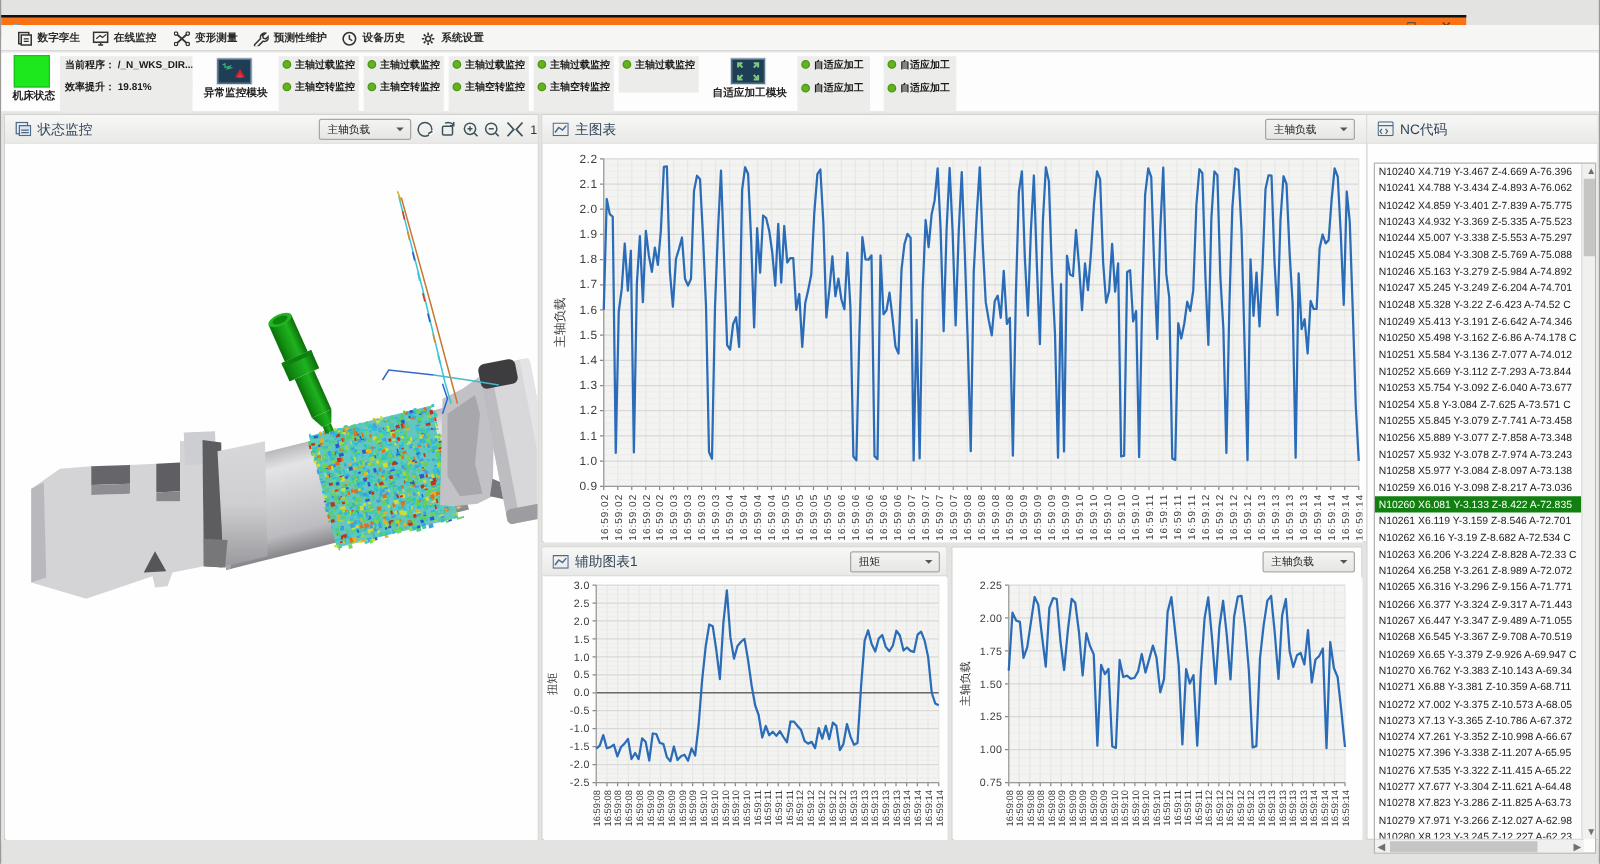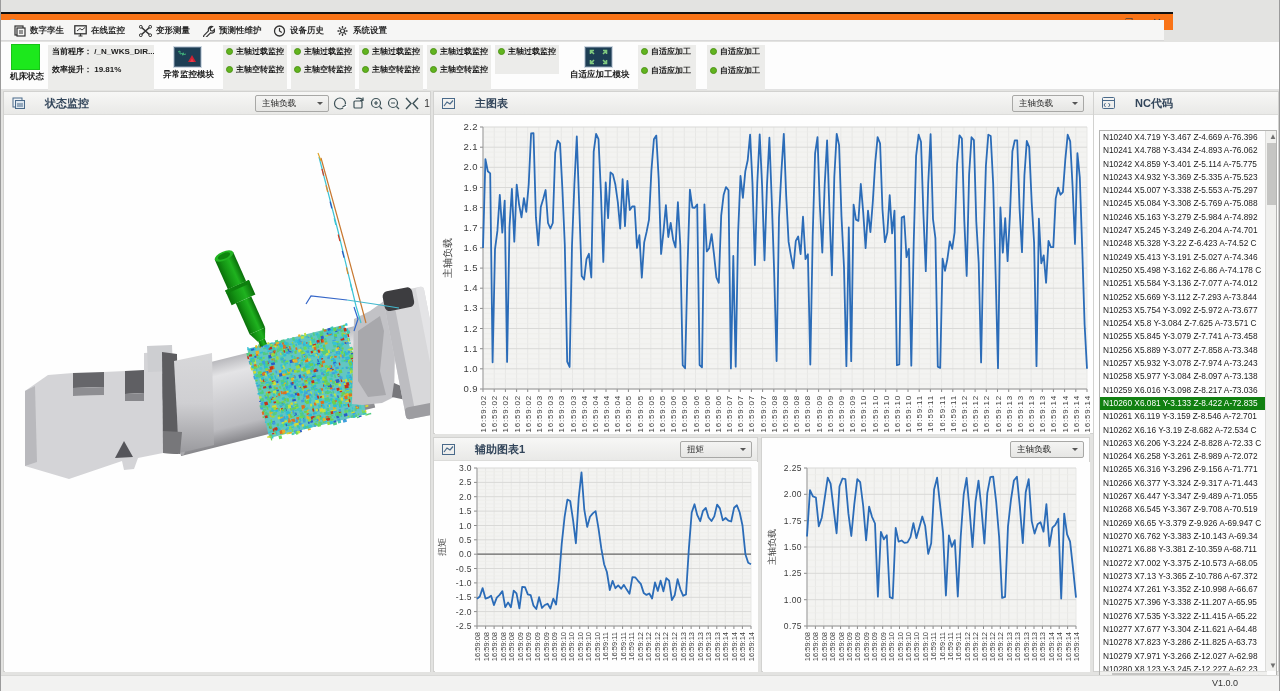--- a/index.html
+++ b/index.html
@@ -1,34 +1,34 @@
 <!DOCTYPE html>
 <html><head><meta charset="utf-8"><style>
 *{margin:0;padding:0;box-sizing:border-box}
 html,body{width:1280px;height:691px;overflow:hidden;font-family:"Liberation Sans",sans-serif;background:#e6e6e6}
 #win{position:absolute;left:0;top:0;width:1280px;height:691px;border-left:1px solid #9b9b9b;border-right:1px solid #9b9b9b;background:#e3e3e1}
 #titlebar{position:absolute;left:0;top:12px;width:1172px;height:18px;background:#f97316;border-top:2px solid #111}
 #title{position:absolute;left:21px;top:5px;font-size:9px;color:#222;letter-spacing:0}
 #appico{position:absolute;left:7px;top:5px;width:10px;height:10px;border-radius:50%;background:radial-gradient(circle at 35% 35%, #9ec6e0, #4f87b5 70%, #2f5f8a)}
 .winbtn{position:absolute;top:0;width:28px;height:18px;color:#444;font-size:10px;text-align:center;line-height:17px}
-#menubar{position:absolute;left:0;top:20px;width:1163px;height:21px;background:#f6f6f5;border-bottom:1px solid #d8d8d8}
+#menubar{position:absolute;left:0;top:20px;width:1278px;height:21px;background:#f6f6f5;border-bottom:1px solid #d8d8d8}
 .mi{position:absolute;top:3px;height:15px;font-size:8.5px;font-weight:bold;color:#2c2c2c;display:flex;align-items:center}
 .mic{margin-right:4px;display:inline-flex}
 #toolbar{position:absolute;left:0;top:42px;width:1278px;height:48px;background:#fdfdfd;border-bottom:1px solid #e2e2e2}
 #gsq{position:absolute;left:10px;top:2px;width:29px;height:26px;background:#1ce81c;border:1px solid #17c417}
 #gsqlab{position:absolute;left:4px;top:29px;width:44px;font-size:8.5px;font-weight:bold;color:#222;text-align:center}
 .inforow{position:absolute;left:47px;width:106px;height:28px;background:#ececea;font-size:8px;font-weight:bold;color:#1a1a1a;line-height:14px;padding-left:4px;white-space:nowrap;overflow:hidden}
 .modico{position:absolute;width:27px;height:20px;background:#1d3e54;border:1px solid #5a7186;box-shadow:0 0 0 1px #cfd9e2}
 .modlab{position:absolute;font-size:8.5px;font-weight:bold;color:#222;white-space:nowrap}
 .sb{position:absolute;height:29px;width:64px;background:#ececea;font-size:8px;font-weight:bold;color:#1a1a1a;line-height:14px;white-space:nowrap;overflow:hidden}
 .dot{display:inline-block;width:7px;height:7px;border-radius:50%;background:#61b41e;border:1px solid #4d9415;margin:0 3px 0 3px;vertical-align:-1px}
 #main{position:absolute;left:0;top:90px;width:1278px;height:584px;background:#e3e3e1}
 .panel{position:absolute;background:#fefefe;border:1px solid #d2d2d0}
 .phead{position:absolute;left:0;top:0;width:100%;height:23px;background:linear-gradient(#f7f7f6,#e9e9e7);border-bottom:1px solid #dcdcda;display:flex;align-items:center}
-.ptitle{font-size:11px;font-weight:bold;color:#32455a;margin-left:20px}
+.ptitle{font-size:11px;font-weight:normal;color:#32455a;margin-left:5px}
 .pico{margin-left:8px;display:inline-flex}
 .dd{position:absolute;height:17px;background:linear-gradient(#f4f4f3,#e6e6e4);border:1px solid #a8a8a6;border-radius:2px;font-size:8.5px;color:#222;line-height:15px;padding-left:6px}
 .dd:after{content:"";position:absolute;right:5px;top:6px;border:3.5px solid transparent;border-top-color:#555}
 .pbody{position:absolute;left:1px;background:#fefefe}
 #nclist{position:absolute;left:5px;top:38px;width:178px;height:553px;border:1px solid #b4b4b2;background:#fdfdfd;overflow:hidden}
 .ncrow{height:13.3px;font-size:8.3px;color:#1c1c1c;line-height:13.3px;padding-left:3px;white-space:nowrap}
 .ncrow.sel{background:#118011;color:#fff}
 #vscroll{position:absolute;right:0;top:0;width:11px;height:540px;background:#f0f0ee;border-left:1px solid #dcdcda}
 #vthumb{position:absolute;left:1px;top:12px;width:9px;height:62px;background:#c5c5c3}
 #hscroll{position:absolute;left:0;bottom:0;width:167px;height:11px;background:#f0f0ee;border-top:1px solid #dcdcda}
@@ -2206,32 +2206,32 @@
               <rect x="0.5" y="0.5" width="12" height="11" rx="1" fill="none" stroke="#4a6a8a"></rect>
               <path d="M0.5 3.5h12" stroke="#4a6a8a"></path>
               <path d="M3.5 6l-1.5 2 1.5 2M6.5 6l1.5 2-1.5 2" stroke="#4a6a8a" fill="none"></path>
             </svg>
           </span>
           <span class="ptitle">NC代码</span>
         </div>
       <div id="nclist">
 <div class="ncrow">N10240 X4.719 Y-3.467 Z-4.669 A-76.396</div>
 <div class="ncrow">N10241 X4.788 Y-3.434 Z-4.893 A-76.062</div>
-<div class="ncrow">N10242 X4.859 Y-3.401 Z-5.114 A-75.775</div>
+<div class="ncrow">N10242 X4.859 Y-3.401 Z-7.839 A-75.775</div>
 <div class="ncrow">N10243 X4.932 Y-3.369 Z-5.335 A-75.523</div>
 <div class="ncrow">N10244 X5.007 Y-3.338 Z-5.553 A-75.297</div>
 <div class="ncrow">N10245 X5.084 Y-3.308 Z-5.769 A-75.088</div>
 <div class="ncrow">N10246 X5.163 Y-3.279 Z-5.984 A-74.892</div>
 <div class="ncrow">N10247 X5.245 Y-3.249 Z-6.204 A-74.701</div>
 <div class="ncrow">N10248 X5.328 Y-3.22 Z-6.423 A-74.52 C</div>
-<div class="ncrow">N10249 X5.413 Y-3.191 Z-5.027 A-74.346</div>
+<div class="ncrow">N10249 X5.413 Y-3.191 Z-6.642 A-74.346</div>
 <div class="ncrow">N10250 X5.498 Y-3.162 Z-6.86 A-74.178 C</div>
 <div class="ncrow">N10251 X5.584 Y-3.136 Z-7.077 A-74.012</div>
 <div class="ncrow">N10252 X5.669 Y-3.112 Z-7.293 A-73.844</div>
-<div class="ncrow">N10253 X5.754 Y-3.092 Z-5.972 A-73.677</div>
+<div class="ncrow">N10253 X5.754 Y-3.092 Z-6.040 A-73.677</div>
 <div class="ncrow">N10254 X5.8 Y-3.084 Z-7.625 A-73.571 C</div>
 <div class="ncrow">N10255 X5.845 Y-3.079 Z-7.741 A-73.458</div>
 <div class="ncrow">N10256 X5.889 Y-3.077 Z-7.858 A-73.348</div>
 <div class="ncrow">N10257 X5.932 Y-3.078 Z-7.974 A-73.243</div>
 <div class="ncrow">N10258 X5.977 Y-3.084 Z-8.097 A-73.138</div>
 <div class="ncrow">N10259 X6.016 Y-3.098 Z-8.217 A-73.036</div>
 <div class="ncrow sel">N10260 X6.081 Y-3.133 Z-8.422 A-72.835</div>
 <div class="ncrow">N10261 X6.119 Y-3.159 Z-8.546 A-72.701</div>
 <div class="ncrow">N10262 X6.16 Y-3.19 Z-8.682 A-72.534 C</div>
 <div class="ncrow">N10263 X6.206 Y-3.224 Z-8.828 A-72.33 C</div>
@@ -2258,16 +2258,13 @@
             <span class="sarr" style="bottom:0;left:3px">▼</span>
           </div>
         <div id="hscroll">
             <span class="sarr" style="left:2px">◀</span>
             <div id="hthumb"></div>
             <span class="sarr" style="right:2px">▶</span>
           </div>
       </div>
     </div>
   </div>
-  <div id="statusbar">
-      <span style="position:absolute;left:1211px;top:2px">V1.0.0</span>
-    </div>
 </div>
 
 </body></html>

